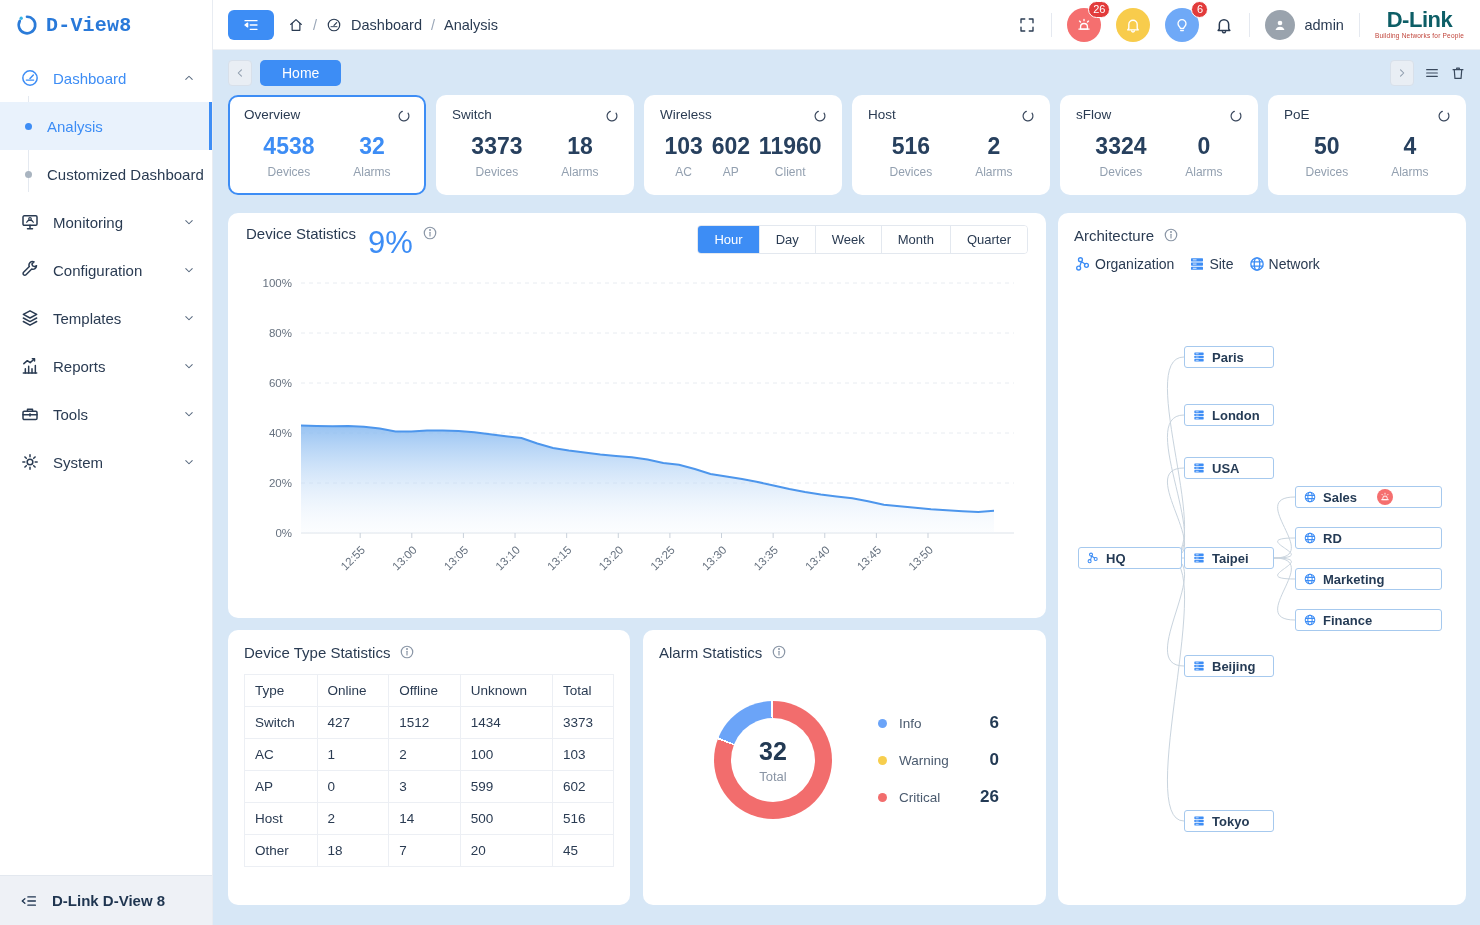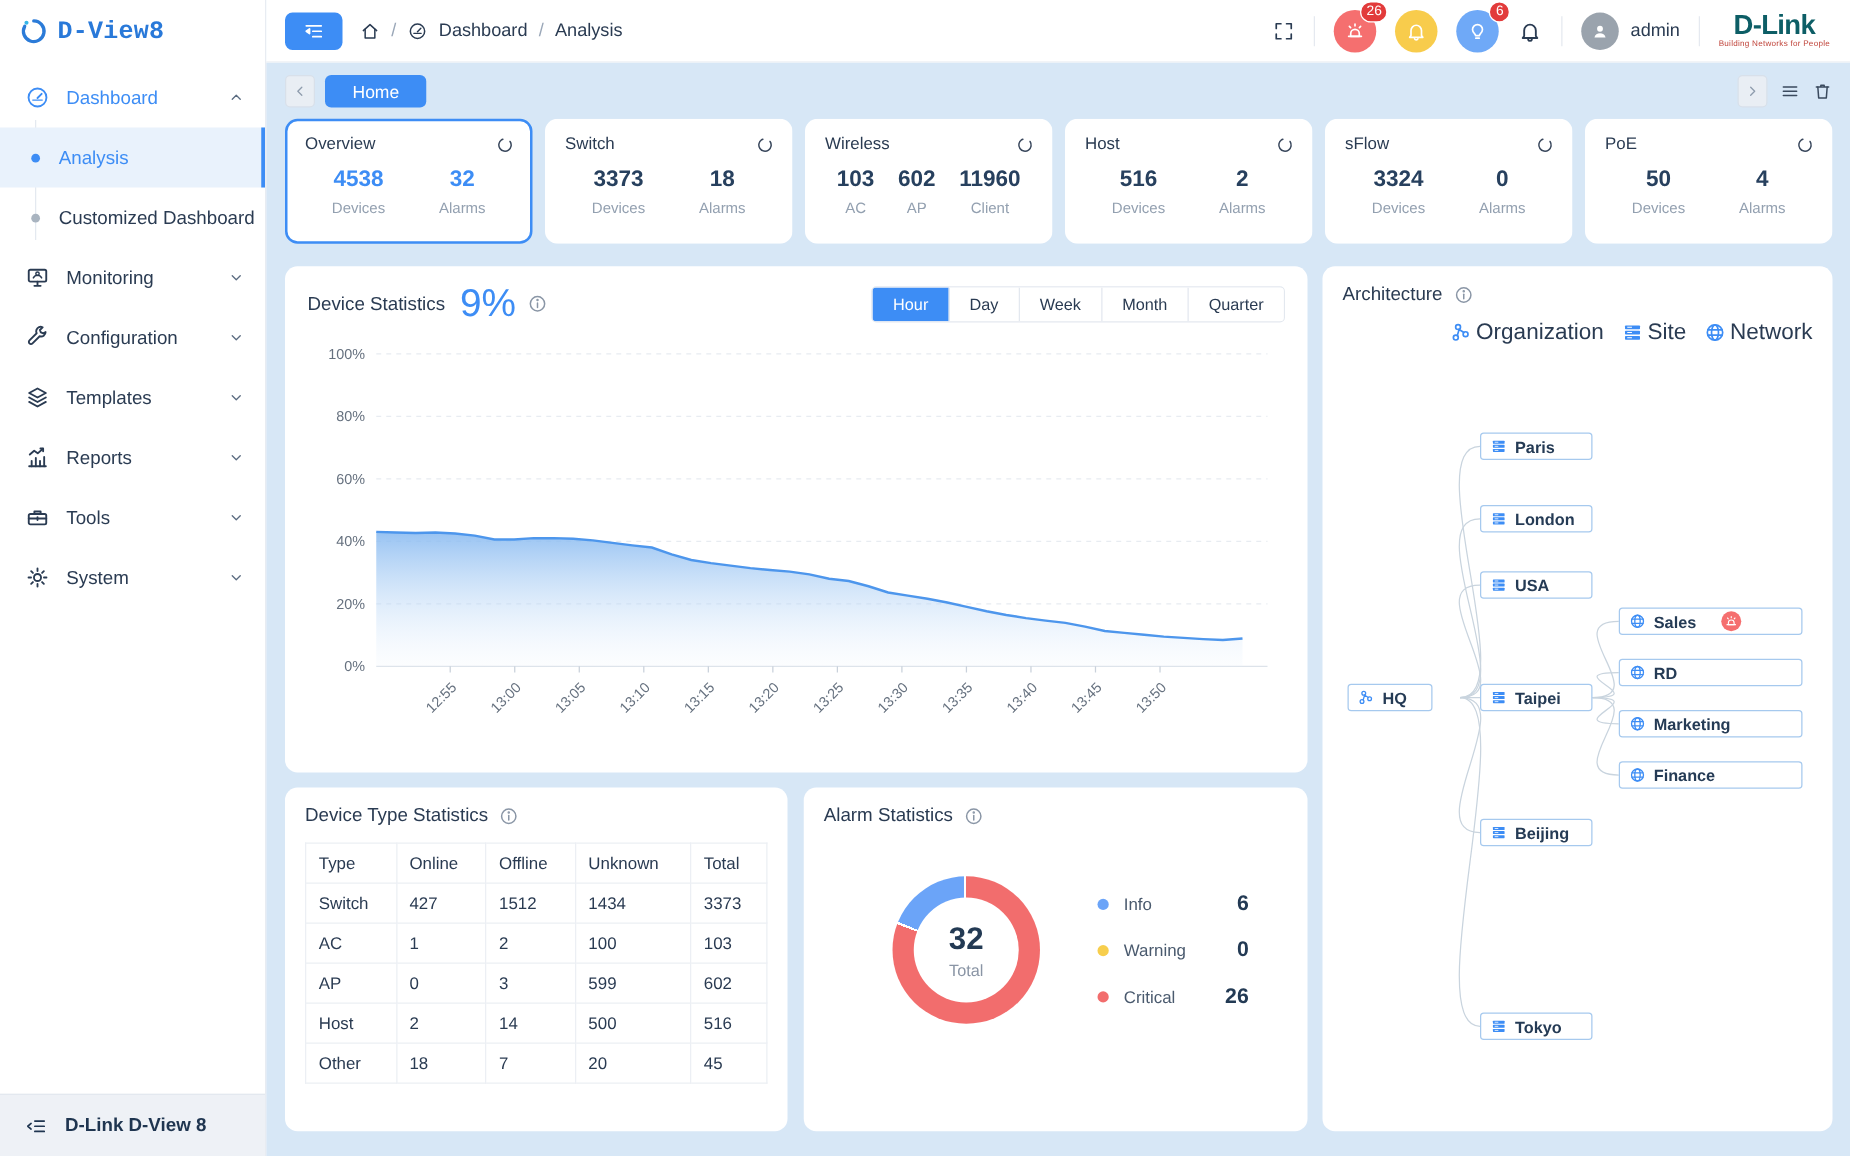--- a/index.html
+++ b/index.html
@@ -54,31 +54,31 @@
   .tabbar-right { margin-left:auto; display:flex; align-items:center; gap:10px; color:#3A4A5E; }
   .tb-ic { cursor:pointer; display:flex; }
 
   .cards { display:grid; grid-template-columns:repeat(6,1fr); gap:10px; margin-top:7px; }
   .stat-card { background:#fff; border-radius:10px; border:2px solid transparent; padding:10px 14px; height:100px; position:relative; cursor:pointer; }
   .stat-card.selected { border-color:var(--primary); }
   .card-title { font-size:13.5px; color:var(--navy); }
   .refresh-ic { position:absolute; top:11px; right:12px; color:#39475C; cursor:pointer; }
   .metrics { display:flex; justify-content:space-around; margin-top:11px; }
   .metric { text-align:center; }
-  .metric .val { font-size:18px; font-weight:bold; color:#27405E; }
+  .metric .val { font-size:23px; font-weight:bold; color:#27405E; }
   .stat-card.selected .metric .val { color:var(--primary); }
   .metric .lab { font-size:12px; color:var(--muted); margin-top:5px; }
 
   .content-grid { display:grid; grid-template-columns:818px 408px; grid-template-rows:405px 275px; gap:12px; margin-top:18px; }
   .panel { background:#fff; border-radius:10px; padding:14px 16px; }
   .chart-card { grid-column:1; grid-row:1; padding:12px 18px; }
   .bottom-row { grid-column:1; grid-row:2; display:flex; gap:13px; }
   .arch-card { grid-column:2; grid-row:1/3; position:relative; }
 
-  .chart-head { display:flex; align-items:center; }
+  .chart-head { display:flex; align-items:flex-start; }
   .panel-title { font-size:15px; color:var(--navy); }
   .pct { font-size:31px; font-weight:300; color:var(--primary); margin-left:12px; }
   .info-ic { color:#8A96A6; margin-left:9px; cursor:pointer; display:flex; }
   .range-tabs { margin-left:auto; display:flex; border:1px solid #E3E8EF; border-radius:4px; overflow:hidden; }
   .range-tab { padding:6px 16px; font-size:13px; color:var(--navy); background:#fff; border-left:1px solid #E3E8EF; cursor:pointer; }
   .range-tab:first-child { border-left:none; }
   .range-tab.active { background:var(--primary); color:#fff; }
 
   .table-card { width:402px; }
   .alarm-card { flex:1; }
@@ -92,21 +92,21 @@
   .donut { width:118px; height:118px; border-radius:50%; position:relative; }
   .donut-center { position:absolute; left:17px; top:17px; width:84px; height:84px; border-radius:50%; background:#fff; display:flex; flex-direction:column; align-items:center; justify-content:center; }
   .donut-total { font-size:25px; font-weight:bold; color:#233A54; }
   .donut-total-label { font-size:13px; color:#8A95A5; margin-top:3px; }
   .alarm-legend { display:flex; flex-direction:column; gap:17px; }
   .al-row { display:flex; align-items:center; }
   .al-dot { width:9px; height:9px; border-radius:50%; margin-right:12px; }
   .al-label { font-size:13.5px; color:#4A5A6E; width:66px; }
   .al-val { font-size:17px; font-weight:bold; color:#233A54; min-width:34px; text-align:right; }
 
-  .arch-legend { display:flex; align-items:center; gap:3px; margin-top:11px; font-size:18px; color:var(--navy);justify-content:flex-end; }
+  .arch-legend { display:flex; align-items:center; gap:3px; margin-top:11px; font-size:14px; color:var(--navy); }
   .arch-legend .lg-gap { width:8px; }
   .tree { position:absolute; left:16px; top:72px; width:376px; height:610px; }
   .tree svg.edges { position:absolute; left:0; top:0; }
   .tnode { position:absolute; height:22px; display:flex; align-items:center; gap:6px; padding:0 7px; background:#fff; border:1px solid #A6C9EE; border-radius:3px; font-size:13px; font-weight:bold; color:#253B55; cursor:pointer; }
   .node-badge { width:16px; height:16px; border-radius:50%; background:#F56F6F; color:#fff; display:flex; align-items:center; justify-content:center; margin-left:14px; }
 
   .icon { display:inline-flex; align-items:center; justify-content:center; }
   .icon svg { display:block; }
   .i12 svg { width:12px; height:12px; } .i14 svg { width:14px; height:14px; }
   .i16 svg { width:16px; height:16px; } .i18 svg { width:18px; height:18px; }
@@ -712,21 +712,21 @@
               <path d="M94,273 C144,273 60,130 110,130" stroke="#C9D4DE" fill="none"></path>
               <path d="M94,273 C144,273 60,183 110,183" stroke="#C9D4DE" fill="none"></path>
               <path d="M94,273L110,273" stroke="#C9D4DE" fill="none"></path>
               <path d="M94,273 C144,273 60,381 110,381" stroke="#C9D4DE" fill="none"></path>
               <path d="M94,273 C144,273 60,536 110,536" stroke="#C9D4DE" fill="none"></path>
               <path d="M200,273 C250,273 171,212 221,212" stroke="#C9D4DE" fill="none"></path>
               <path d="M200,273 C250,273 171,253 221,253" stroke="#C9D4DE" fill="none"></path>
               <path d="M200,273 C250,273 171,294 221,294" stroke="#C9D4DE" fill="none"></path>
               <path d="M200,273 C250,273 171,335 221,335" stroke="#C9D4DE" fill="none"></path>
             </svg>
-            <div class="tnode" style="left:4px;top:262px;width:68px">
+            <div class="tnode" style="left:4px;top:262px;width:104px">
       <span class="icon i14 blue-ic">
                 <svg viewBox="0 0 24 24" fill="none" stroke="currentColor" stroke-width="1.8" stroke-linecap="round" stroke-linejoin="round">
                   <circle cx="8.6" cy="6.2" r="2.6"></circle>
                   <circle cx="6.2" cy="17.4" r="2.6"></circle>
                   <circle cx="16.6" cy="13.8" r="2.6"></circle>
                   <path d="M9.4 8.6l5.4 3.4M7.8 15.2l1.8-6"></path>
                 </svg>
               </span>
       <span>HQ</span>
 

